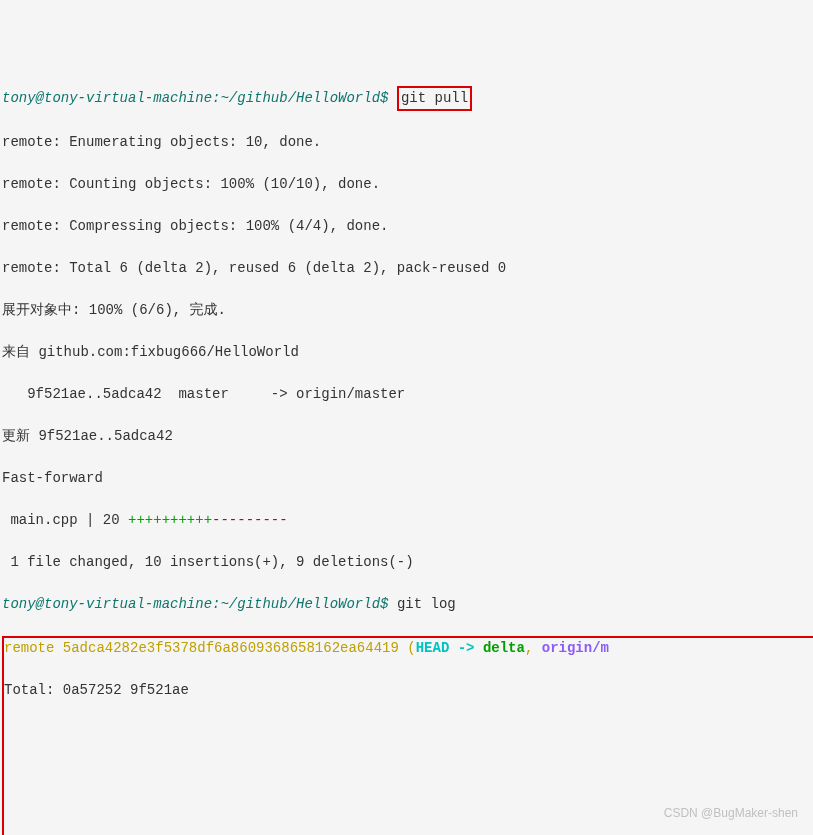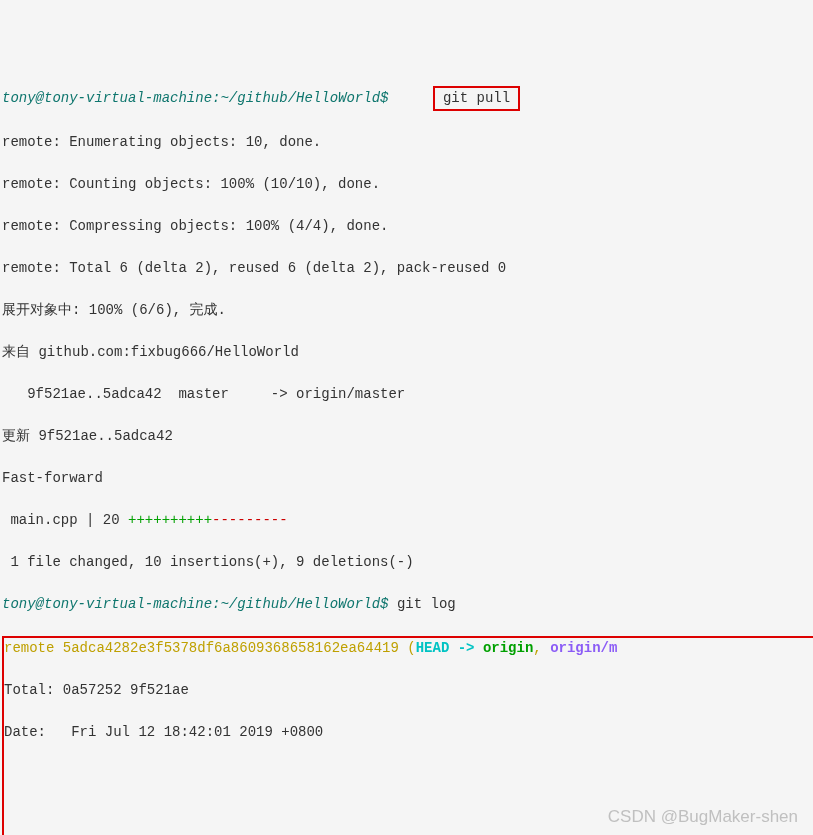--- a/index.html
+++ b/index.html
@@ -17,23 +17,22 @@
     .line {
       display: block;
       white-space: pre;
     }
     .prompt {
       color: #0f766e;
       font-style: italic;
     }
     .cmd-highlight {
       border: 2px solid #d00;
-      padding: 0 8px;
+      padding: 0 2px;
       display: inline-block;
-      margin-left: 36px;
     }
     .log-box {
       border: 2px solid #d00;
       display: block;
       margin: 0;
     }
     .commit-hash {
       color: #bfa000;
     }
     .head-ref {
@@ -54,44 +53,43 @@
     }
     .minus {
       color: #cc0000;
     }
     .watermark {
       position: absolute;
       right: 15px;
       top: 804px;
       color: #c0c0c0;
       font-family: Arial, sans-serif;
-      font-size: 17px;
+      font-size: 12px;
     }
   </style>
 </head>
 <body>
 
 
 
 <span class="line"><span class="prompt">tony@tony-virtual-machine:~/github/HelloWorld$ </span><span class="cmd-highlight">git pull</span></span>
 <span class="line">remote: Enumerating objects: 10, done.</span>
 <span class="line">remote: Counting objects: 100% (10/10), done.</span>
 <span class="line">remote: Compressing objects: 100% (4/4), done.</span>
 <span class="line">remote: Total 6 (delta 2), reused 6 (delta 2), pack-reused 0</span>
 <span class="line">展开对象中: 100% (6/6), 完成.</span>
 <span class="line">来自 github.com:fixbug666/HelloWorld</span>
 <span class="line">   9f521ae..5adca42  master     -&gt; origin/master</span>
 <span class="line">更新 9f521ae..5adca42</span>
 <span class="line">Fast-forward</span>
 <span class="line"><span> main.cpp | 20 </span><span class="plus">++++++++++</span><span class="minus">---------</span></span>
 <span class="line"> 1 file changed, 10 insertions(+), 9 deletions(-)</span>
 <span class="line"><span class="prompt">tony@tony-virtual-machine:~/github/HelloWorld$ </span><span>git log</span></span>
-<div class="log-box"><span class="line"><span class="commit-hash">remote </span><span class="commit-hash">5adca4282e3f5378df6a8609368658162ea64419</span><span class="commit-hash"> (</span><span class="head-ref">HEAD -&gt; </span><span class="branch-ref">origin</span><span class="commit-hash">, </span><span class="origin-ref">origin/m</span></span>
+<div class="log-box"><span class="line"><span class="commit-hash">remote </span><span class="commit-hash">5adca4282e3f5378df6a8609368658162ea64419</span><span class="commit-hash"> (</span><span class="head-ref">HEAD -&gt; </span><span class="branch-ref">delta</span><span class="commit-hash">, </span><span class="origin-ref">origin/m</span></span>
 <span class="line">Total: 0a57252 9f521ae</span>
-<span class="line">Date:   Fri Jul 12 18:42:01 2019 +0800</span>
 <span class="line"> </span>
 
 
 
 
 
 
 
 
 

